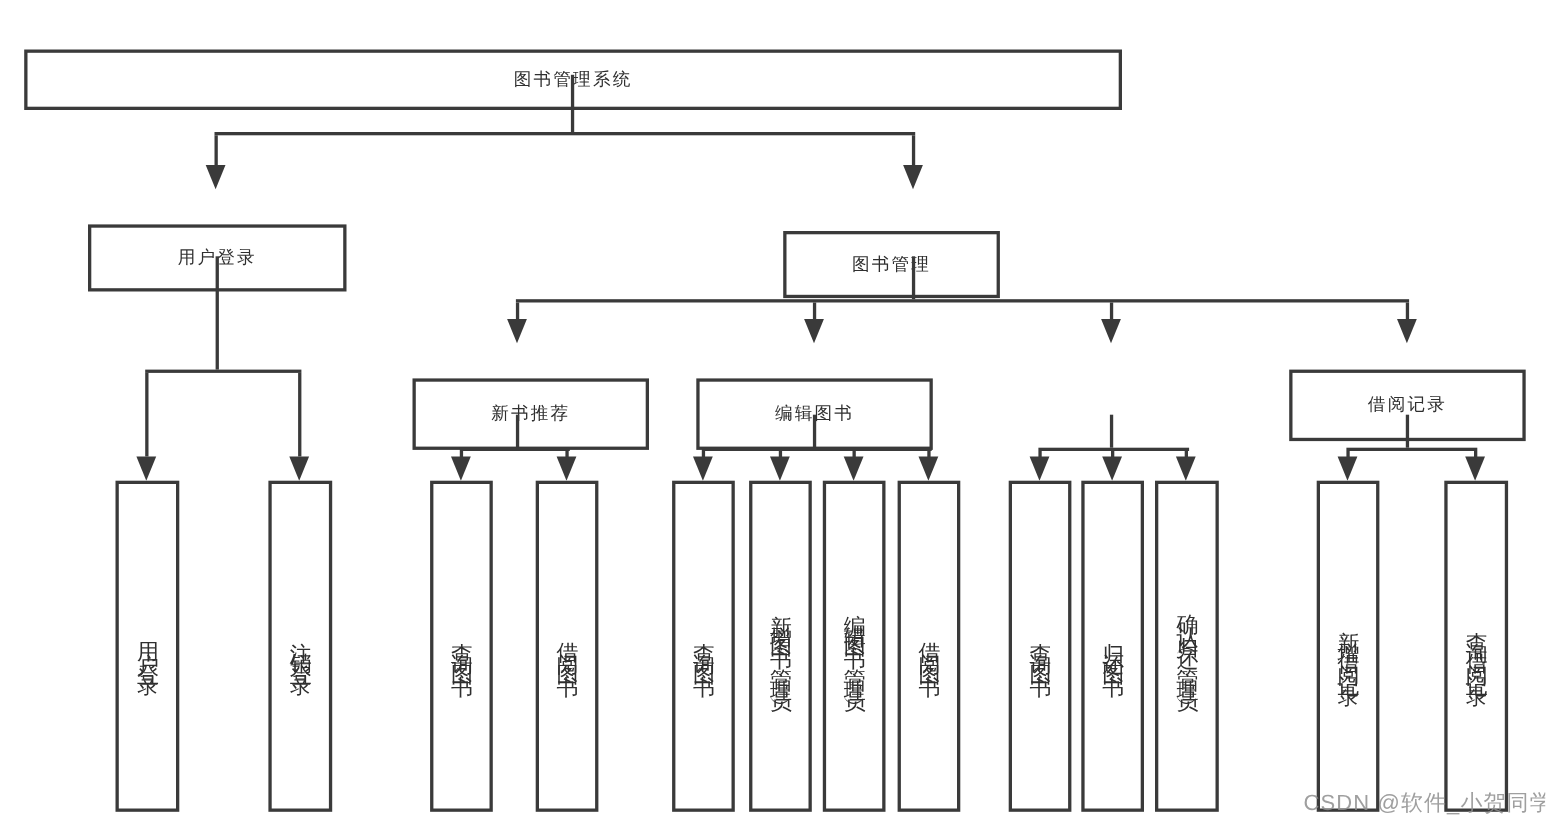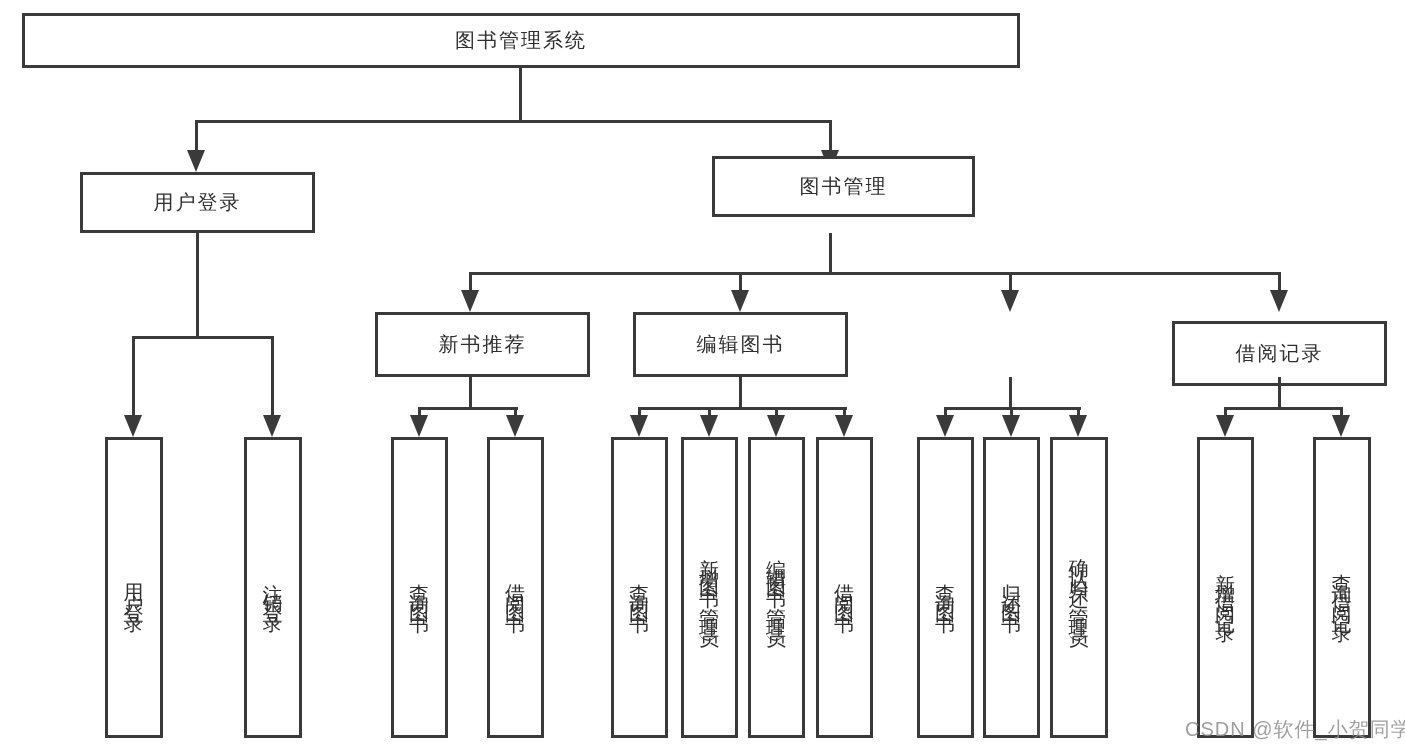--- a/index.html
+++ b/index.html
@@ -10,21 +10,21 @@
   }
   html,body{margin:0;padding:0;background:var(--bg);}
   #canvas{
     position:relative;width:1405px;height:747px;background:var(--bg);
     overflow:hidden;font-family:"Liberation Sans","DejaVu Sans",sans-serif;
     color:var(--text);
   }
   .box{
     position:absolute;box-sizing:border-box;border:3px solid var(--line);
     background:var(--bg);display:flex;align-items:center;justify-content:center;
-    font-size:20px;letter-spacing:2px;white-space:nowrap;
+    font-size:16px;letter-spacing:2px;white-space:nowrap;margin-top:32px;
   }
   .vbox{
     position:absolute;box-sizing:border-box;border:3px solid var(--line);
     background:var(--bg);display:flex;align-items:center;justify-content:center;
     font-size:20px;writing-mode:vertical-rl;text-orientation:mixed;
     letter-spacing:10px;line-height:1;
   }
   .v{position:absolute;width:3px;background:var(--line);}
   .h{position:absolute;height:3px;background:var(--line);}
   .arrow{
@@ -49,21 +49,21 @@
   <div class="v" style="left:519px;top:68px;height:52px"></div>
   <div class="h" style="left:195px;top:120px;width:637px"></div>
   <div class="v" style="left:195px;top:123px;height:29px"></div>
   <div class="arrow" style="left:187px;top:150px"></div>
   <div class="v" style="left:829px;top:123px;height:29px"></div>
   <div class="arrow" style="left:821px;top:150px"></div>
 
   <div class="box" style="left:80px;top:172px;width:235px;height:61px">
     <span>用户登录</span>
   </div>
-  <div class="box" style="left:712px;top:156px;width:263px;height:61px">
+  <div class="box" style="left:712px;top:178px;width:197px;height:61px">
     <span>图书管理</span>
   </div>
 
   <div class="v" style="left:196px;top:233px;height:103px"></div>
   <div class="h" style="left:132px;top:336px;width:142px"></div>
   <div class="v" style="left:132px;top:339px;height:76px"></div>
   <div class="arrow" style="left:124px;top:415px"></div>
   <div class="v" style="left:271px;top:339px;height:76px"></div>
   <div class="arrow" style="left:263px;top:415px"></div>
 
@@ -84,21 +84,21 @@
   <div class="arrow" style="left:1001px;top:290px"></div>
   <div class="v" style="left:1278px;top:275px;height:17px"></div>
   <div class="arrow" style="left:1270px;top:290px"></div>
 
   <div class="box" style="left:375px;top:312px;width:215px;height:65px">
     <span>新书推荐</span>
   </div>
   <div class="box" style="left:633px;top:312px;width:215px;height:65px">
     <span>编辑图书</span>
   </div>
-  <div class="box" style="left:1172px;top:321px;width:215px;height:65px">
+  <div class="box" style="left:1172px;top:304px;width:215px;height:65px">
     <span>借阅记录</span>
   </div>
 
   <div class="v" style="left:469px;top:377px;height:30px"></div>
   <div class="h" style="left:418px;top:407px;width:100px"></div>
   <div class="v" style="left:418px;top:410px;height:6px"></div>
   <div class="arrow" style="left:410px;top:415px"></div>
   <div class="v" style="left:514px;top:410px;height:6px"></div>
   <div class="arrow" style="left:506px;top:415px"></div>
 

